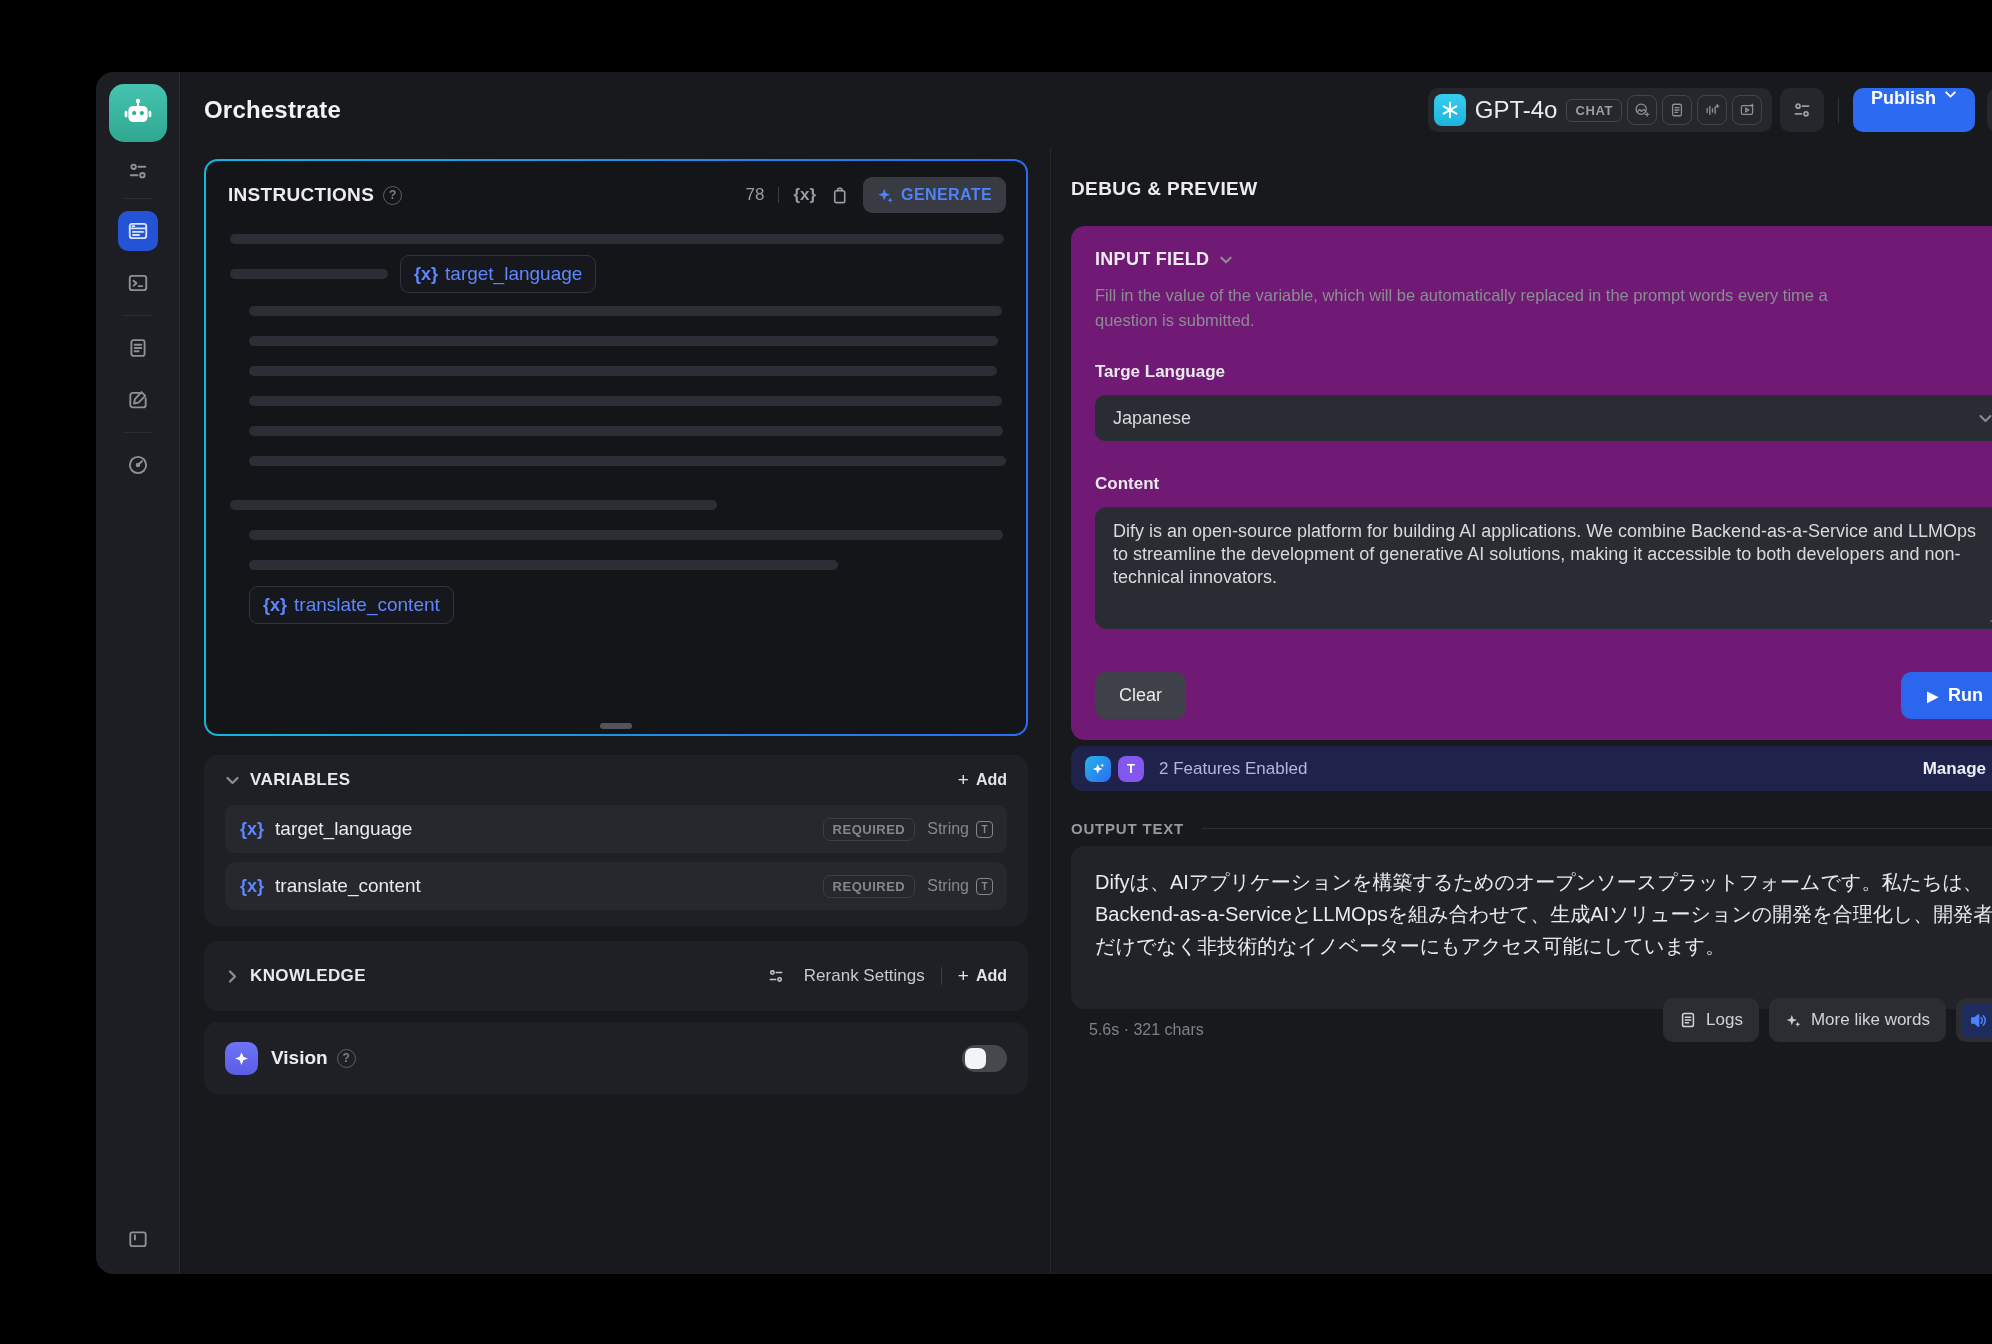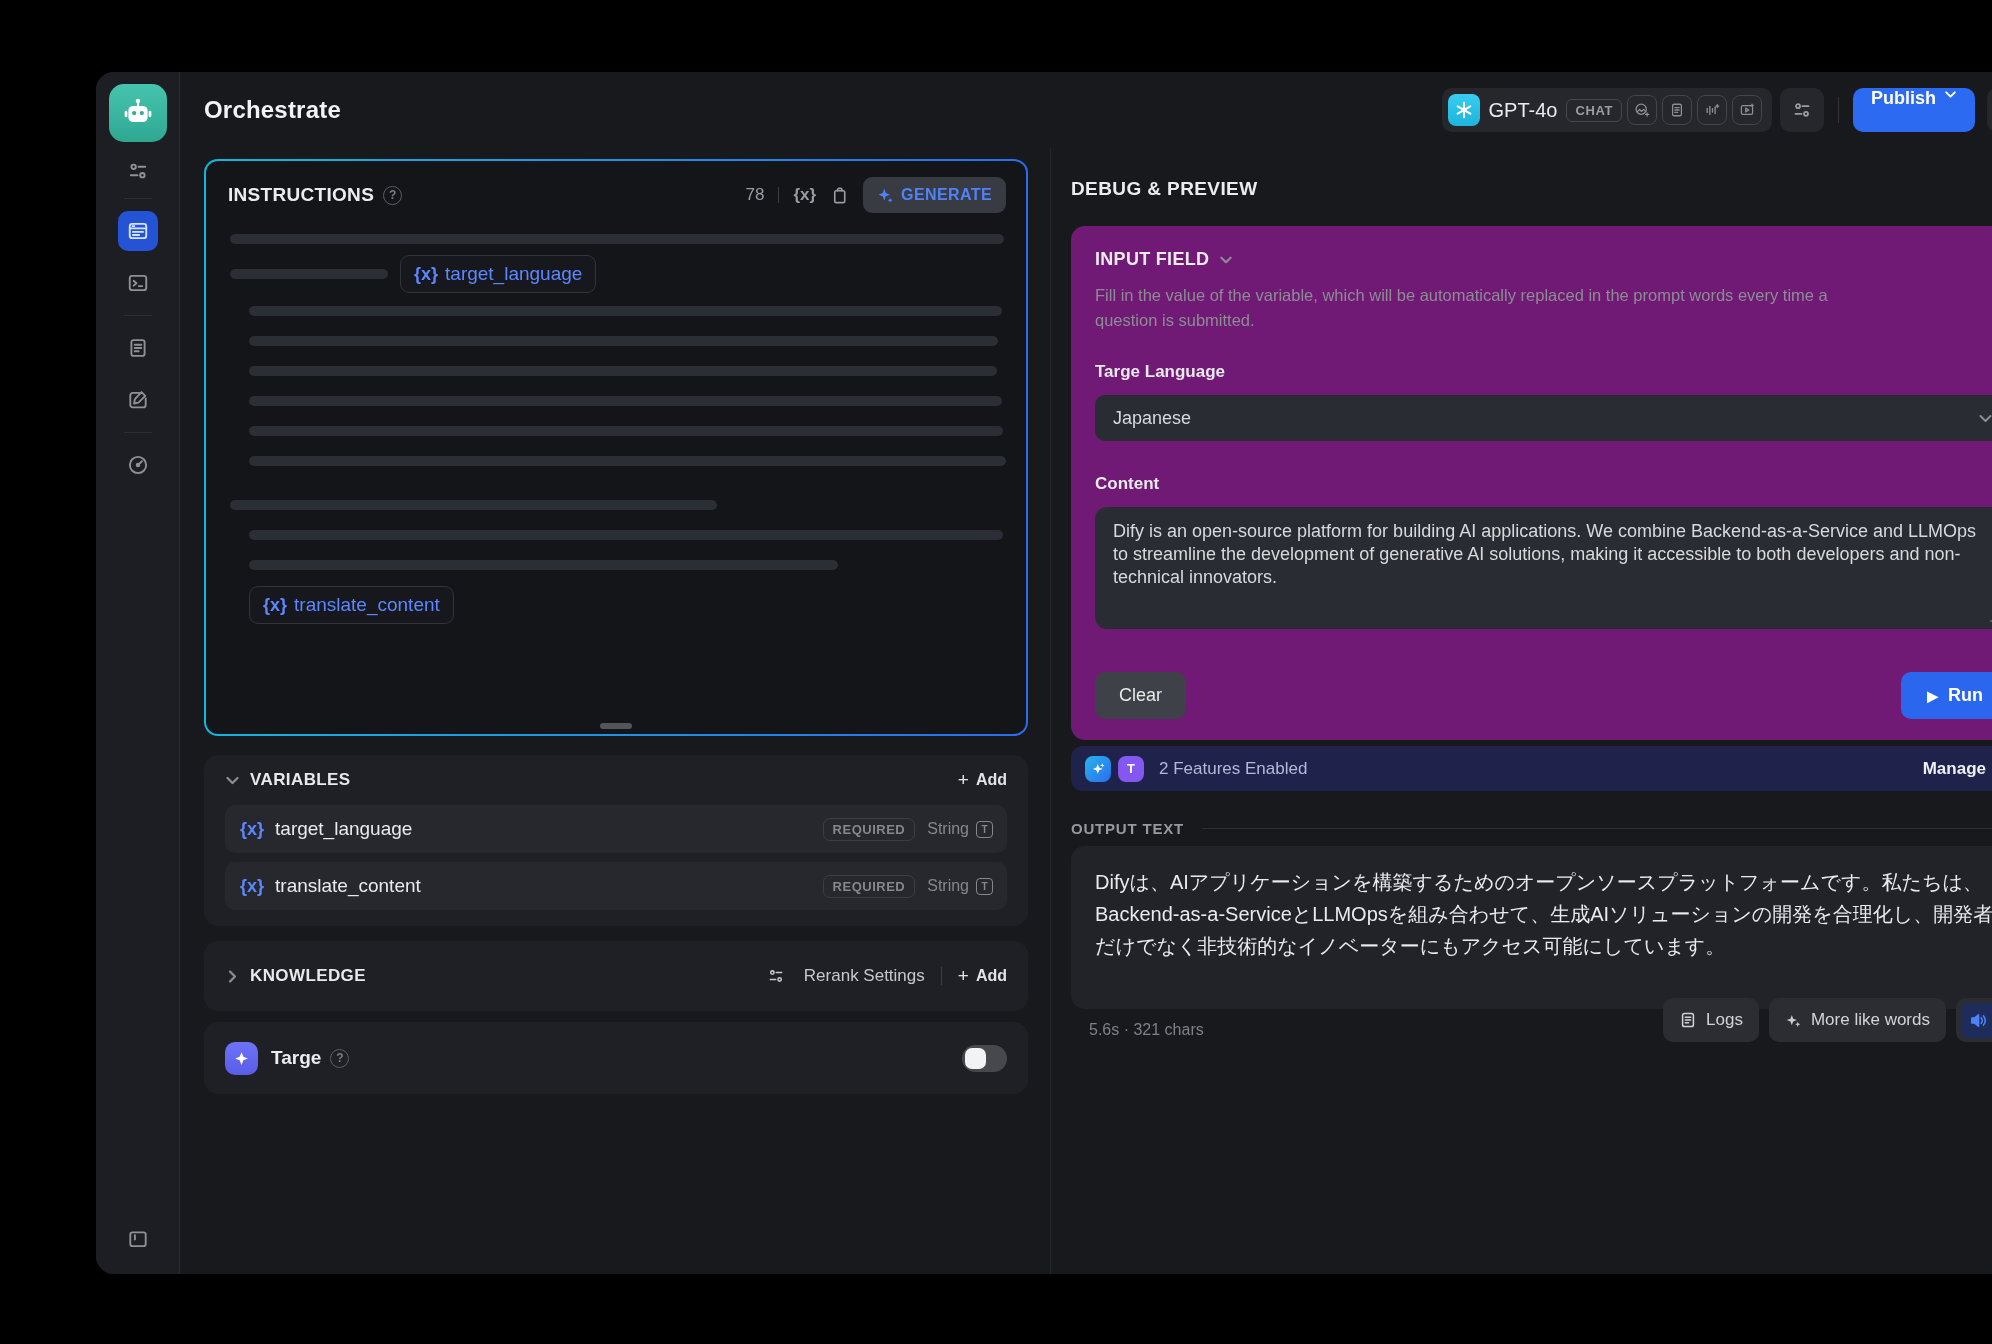--- a/index.html
+++ b/index.html
@@ -16,21 +16,21 @@
   .rail-div { width:28px; height:1px; background:#2d2e34; margin-top:12px; }
   .rail-spacer { flex:1; }
 
   
   .main { flex:1; display:flex; flex-direction:column; min-width:0; }
   .topbar { height:76px; display:flex; align-items:center; padding:0 18px 0 24px; flex-shrink:0; }
   .page-title { font-size:24px; font-weight:700; color:#f2f3f5; letter-spacing:.2px; }
   .top-right { margin-left:auto; display:flex; align-items:center; }
   .model-bar { height:44px; background:#26272d; border-radius:10px; display:flex; align-items:center; gap:9px; padding:0 10px 0 6px; cursor:pointer; }
   .openai-icon { width:32px; height:32px; border-radius:8px; background:linear-gradient(180deg,#38cdf0,#1db4dc); display:flex; align-items:center; justify-content:center; }
-  .model-name { font-size:20px; font-weight:500; color:#eaebed; }
+  .model-name { font-size:24px; font-weight:500; color:#eaebed; }
   .chat-badge { border:1px solid #45474e; border-radius:6px; padding:3px 8px; font-size:13px; letter-spacing:.6px; color:#9b9da3; font-weight:600; }
   .cap-icon { width:30px; height:30px; border:1px solid #43454c; border-radius:8px; display:flex; align-items:center; justify-content:center; color:#8c8e94; margin-left:-4px; }
   .cap-icon:first-of-type { margin-left:0; }
   .params-btn { width:44px; height:44px; border-radius:10px; background:#26272d; display:flex; align-items:center; justify-content:center; color:#9b9da2; margin-left:8px; cursor:pointer; }
   .vdiv { width:1px; height:26px; background:#33343a; margin:0 14px; }
   .publish-btn { height:44px; border-radius:10px; background:#2c6af2; color:#fff; font-size:18px; font-weight:600; display:flex; align-items:flex-start; gap:8px; padding:0 18px; border:none; cursor:pointer; }
   .history-btn { width:46px; height:44px; border-radius:10px; background:#26272d; display:flex; align-items:center; justify-content:center; color:#aeb0b5; margin-left:12px; cursor:pointer; }
 
   
   .content { flex:1; display:flex; min-height:0; }
@@ -388,21 +388,21 @@
               <span>Add</span>
             </span>
         </div>
 
         <div class="card vision-card">
           <span class="vision-icon">
             <svg width="17" height="17" viewBox="0 0 20 20">
                 <path d="M10 2.5 L12.2 7.8 L17.5 10 L12.2 12.2 L10 17.5 L7.8 12.2 L2.5 10 L7.8 7.8 Z" fill="#fff"></path>
               </svg>
           </span>
-          <span class="vision-label">Targe</span>
+          <span class="vision-label">Vision</span>
           <span class="help-dot">?</span>
           <span class="toggle">
               <span class="knob"></span>
             </span>
         </div>
       </div>
 
       <div class="right-col">
         <div class="debug-head">
           <span class="debug-title">DEBUG &amp; PREVIEW</span>

